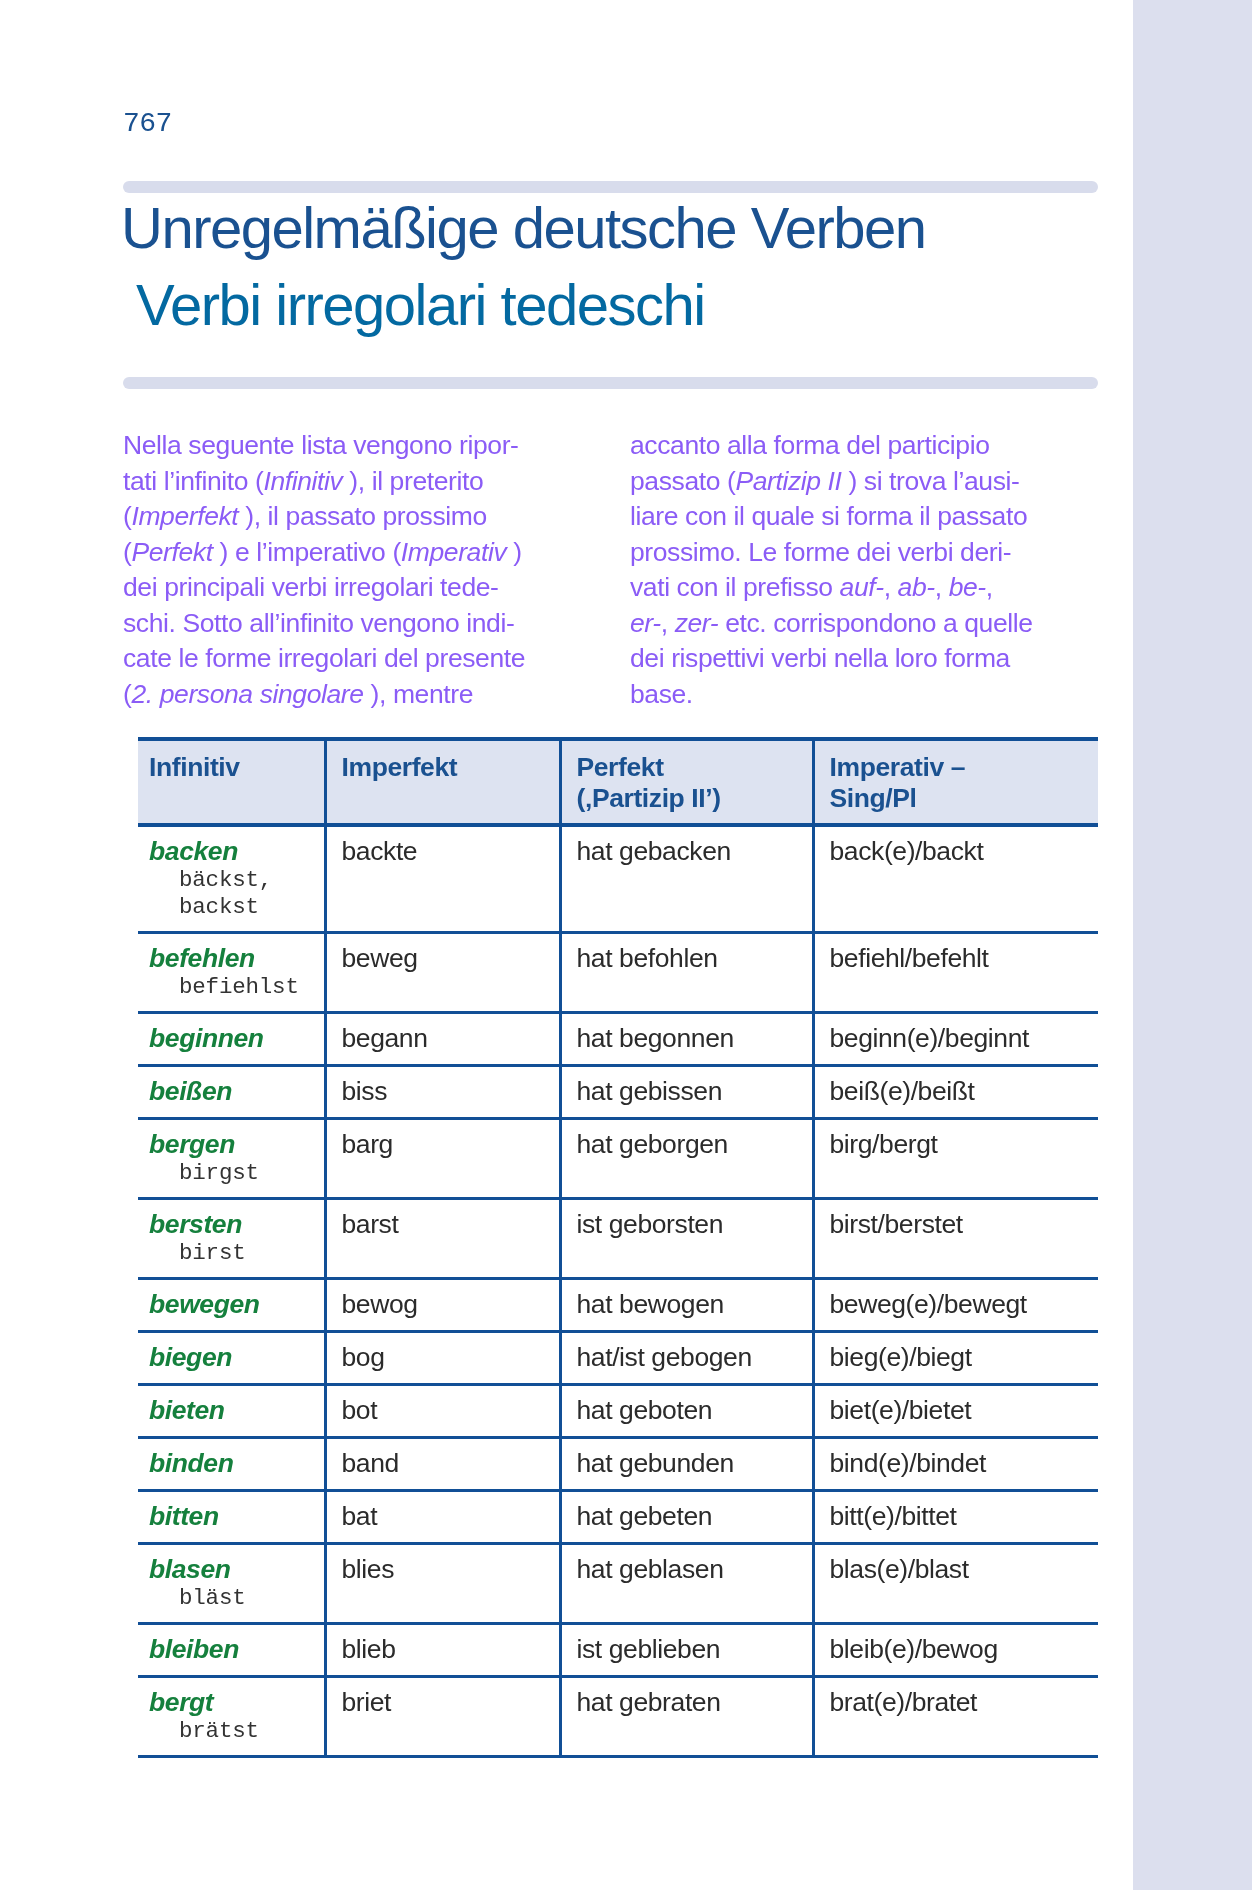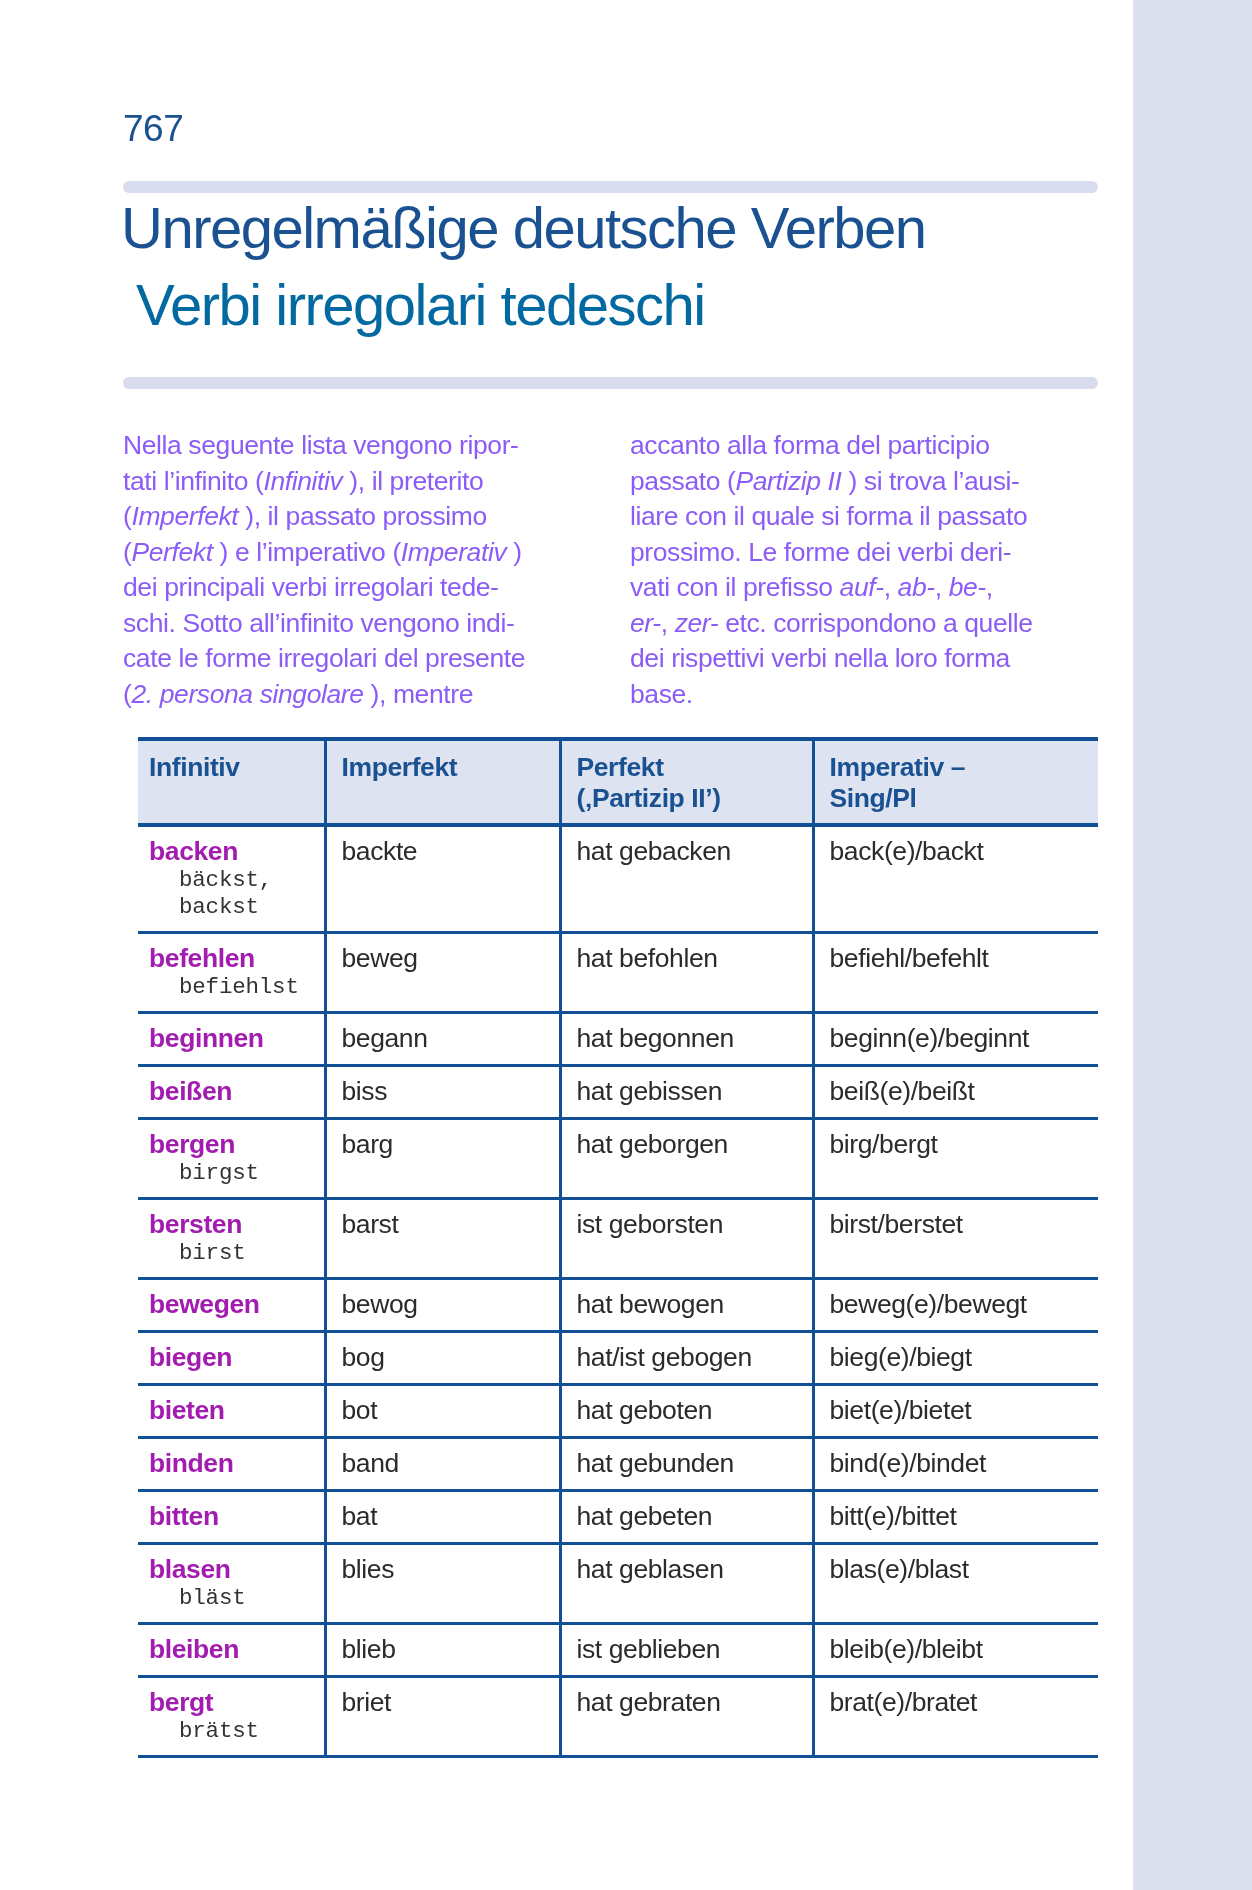--- a/index.html
+++ b/index.html
@@ -2,21 +2,21 @@
 <html><head>
 <meta charset="utf-8">
 <style>
   * { margin:0; padding:0; box-sizing:border-box; }
   html,body { background:#ffffff; }
   body { font-family:"Liberation Sans", sans-serif; color:#2b2b2b; }
   #page { position:relative; width:1252px; height:1890px; background:#ffffff; overflow:hidden; }
 
   .side-strip { position:absolute; left:1133px; top:0; width:119px; height:1890px; background:#dcdfee; }
 
-  .page-number { position:absolute; left:123px; top:108px; font-size:37px; letter-spacing:-0.5px; color:#1a5190; }
+  .page-number { position:absolute; left:123px; top:108px; font-size:28px; letter-spacing:-0.5px; color:#1a5190;font-family:Liberation Mono, monospace; }
 
   .bar { position:absolute; left:123px; width:975px; height:12px; background:#d8dcec; border-radius:6px; }
   .bar1 { top:181px; }
   .bar2 { top:377px; }
 
   .page-title { position:absolute; left:121px; top:194px; font-size:58px; font-weight:400;
                 letter-spacing:-1.5px; color:#1a5190; white-space:nowrap; }
   .page-subtitle { position:absolute; left:136px; top:271px; font-size:58px; font-weight:400;
                 letter-spacing:-1.5px; color:#0369a1; white-space:nowrap; }
 
@@ -36,21 +36,21 @@
       background:#dde3f1; color:#1a5190; font-weight:bold;
       border-top:4px solid #114f96; border-bottom:4px solid #114f96;
       padding:11px 6px 9px 15px; line-height:31px;
   }
   table.verbs thead th:first-child { padding-left:11px; }
   table.verbs th + th, table.verbs td + td { border-left:3px solid #114f96; }
 
   table.verbs tbody td { border-bottom:3px solid #114f96; padding:9px 6px 10px 15px; line-height:31px; }
   table.verbs tbody td:first-child { padding-left:11px; }
 
-  .verb { color:#a21caf; font-weight:bold; }
+  .verb { color:#15803d; font-weight:bold;font-style:italic; }
   .present { font-size:22.5px; line-height:27px; padding-left:30px; color:#333333; letter-spacing:-0.2px;font-family:Liberation Mono, monospace; }
 </style>
 </head>
 <body>
 
 <div id="page">
 
   <div class="side-strip"></div>
 
   <div class="page-number">767</div>
@@ -209,21 +209,21 @@
           <td>blies</td>
           <td>hat geblasen</td>
           <td>blas(e)/blast</td>
         </tr>
         <tr>
           <td>
             <div class="verb">bleiben</div>
           </td>
           <td>blieb</td>
           <td>ist geblieben</td>
-          <td>bleib(e)/bleibt</td>
+          <td>bleib(e)/bewog</td>
         </tr>
         <tr>
           <td>
             <div class="verb">bergt</div>
             <div class="present">brätst</div>
           </td>
           <td>briet</td>
           <td>hat gebraten</td>
           <td>brat(e)/bratet</td>
         </tr>

